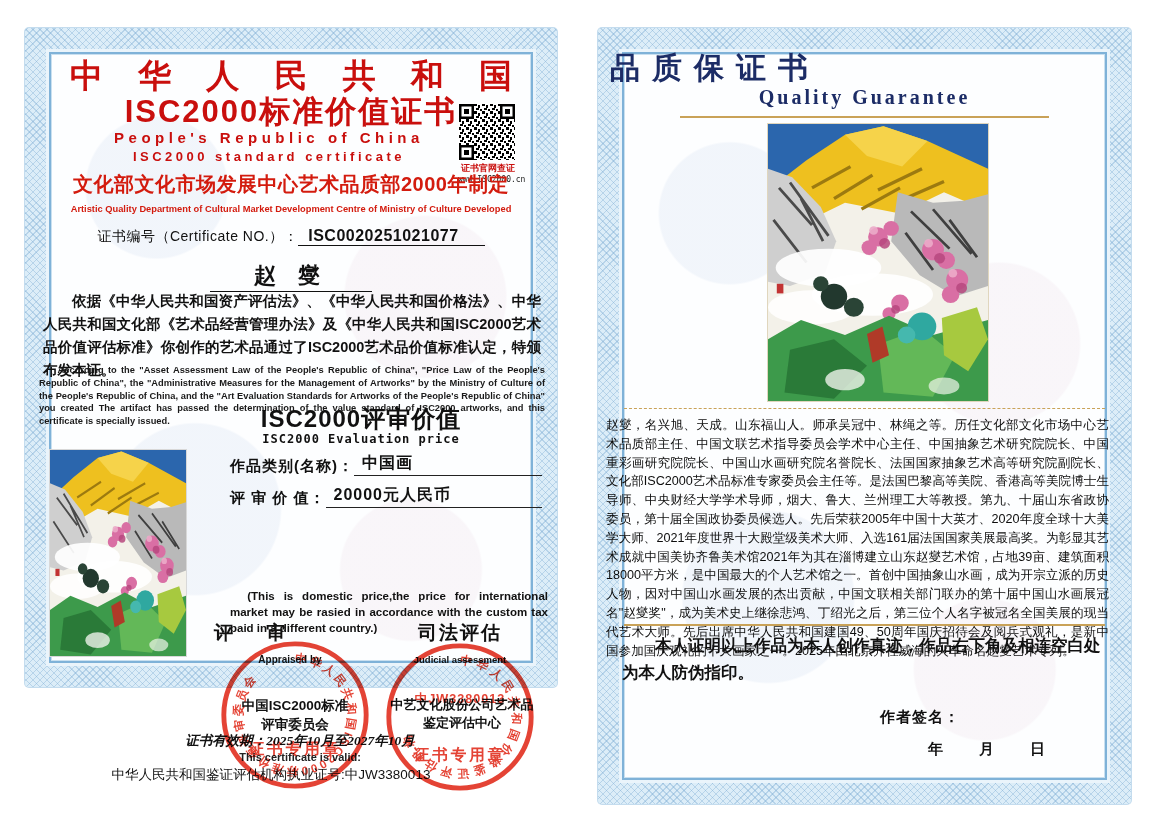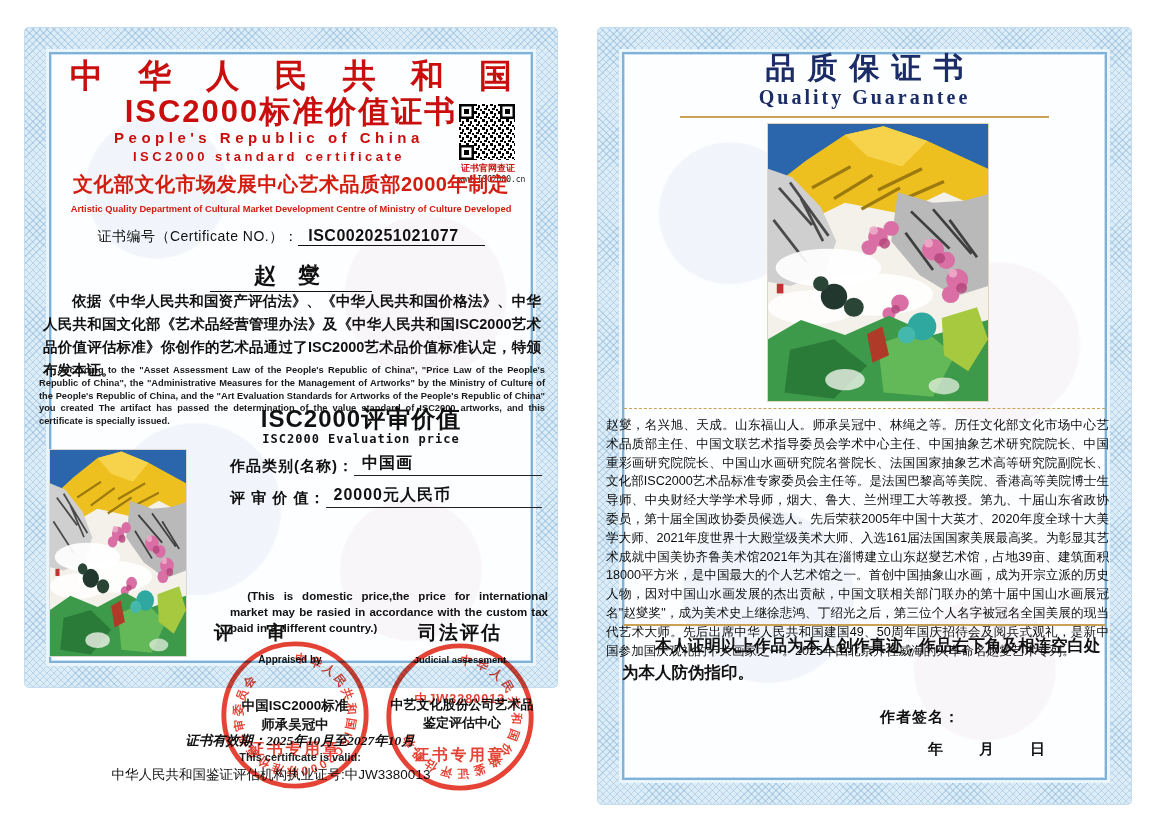--- a/index.html
+++ b/index.html
@@ -68,21 +68,21 @@
   .lc-org1{left:175px;width:190px;top:668px;text-align:center;font-size:13.5px;font-weight:bold;line-height:19px;z-index:2;}
   .lc-org2{left:352px;width:170px;top:668px;text-align:center;font-size:13px;font-weight:bold;line-height:18px;z-index:2;}
   .stamp{width:156px;height:156px;z-index:3;mix-blend-mode:multiply;opacity:.92;}
   .stamp1{left:192px;top:609px;}
   .stamp2{left:357px;top:611px;}
   .lc-valid{left:60px;width:430px;top:704px;text-align:center;font-size:13.5px;font-style:italic;font-family:"Liberation Serif", serif;font-weight:bold;z-index:2;}
   .lc-valid-en{left:60px;width:430px;top:723px;text-align:center;font-size:11px;font-weight:bold;color:#222;z-index:2;}
   .lc-lic{left:0;right:40px;top:738px;text-align:center;font-size:13.5px;z-index:2;}
   
   .navy{color:#1c2c66;}
-  .rc-t1{left:0;right:0;top:20px;text-align:center;font-size:30px;font-weight:bold;letter-spacing:12px;text-indent:12px;font-family:"Liberation Serif", serif;}
+  .rc-t1{left:0;right:0;top:20px;text-align:left;font-size:30px;font-weight:bold;letter-spacing:12px;text-indent:12px;font-family:"Liberation Serif", serif;}
   .rc-t2{left:0;right:0;top:58px;text-align:center;font-size:20px;font-weight:bold;letter-spacing:3px;font-family:"Liberation Serif", serif;}
   .rc-goldline{left:82px;right:82px;top:88px;border-top:2px solid #c9a258;}
   .rc-art{left:170px;top:96px;width:220px;height:277px;box-shadow:0 0 0 1px #e0d6bd;}
   .rc-dash{left:26px;right:26px;top:380px;border-top:1px dashed #c9a258;}
   .rc-bio{left:8px;right:22px;top:388px;font-size:12.6px;line-height:18.8px;text-align:justify;text-indent:0;color:#0d0d0d;font-weight:500;}
   .rc-solid{left:26px;right:26px;top:596px;border-top:2px solid #c9a258;}
   .rc-stmt{left:24px;right:24px;top:604px;font-size:16.5px;font-weight:600;line-height:27px;text-indent:2em;}
   .rc-sign{left:282px;top:680px;font-size:15px;font-weight:600;letter-spacing:1px;}
   .rc-date{left:330px;top:712px;font-size:15px;font-weight:600;letter-spacing:2px;white-space:pre;}
   .hide{position:absolute;width:0;height:0;overflow:hidden;}
@@ -212,21 +212,21 @@
 
   <div class="abs lc-note-en">(This is domestic price,the price for international market may be rasied in accordance with the custom tax paid in a different country.)</div>
 
   <div class="abs lc-appr">评 审</div>
   <div class="abs lc-jud">司法评估</div>
   <div class="abs lc-appr-en">Appraised by</div>
   <div class="abs lc-jud-en">Judicial assessment</div>
 
   <div class="abs lc-org1">
     <div>中国ISC2000标准</div>
-    <div>师承吴冠中</div>
+    <div>评审委员会</div>
   </div>
   <div class="abs lc-org2">
     <div>中艺文化股份公司艺术品</div>
     <div>鉴定评估中心</div>
   </div>
 
   <svg class="abs stamp stamp1" viewBox="0 0 160 160">
     <defs>
         <path id="ring1" d="M 80,26 a 54,54 0 1 1 -0.01,0"></path>
       </defs>

